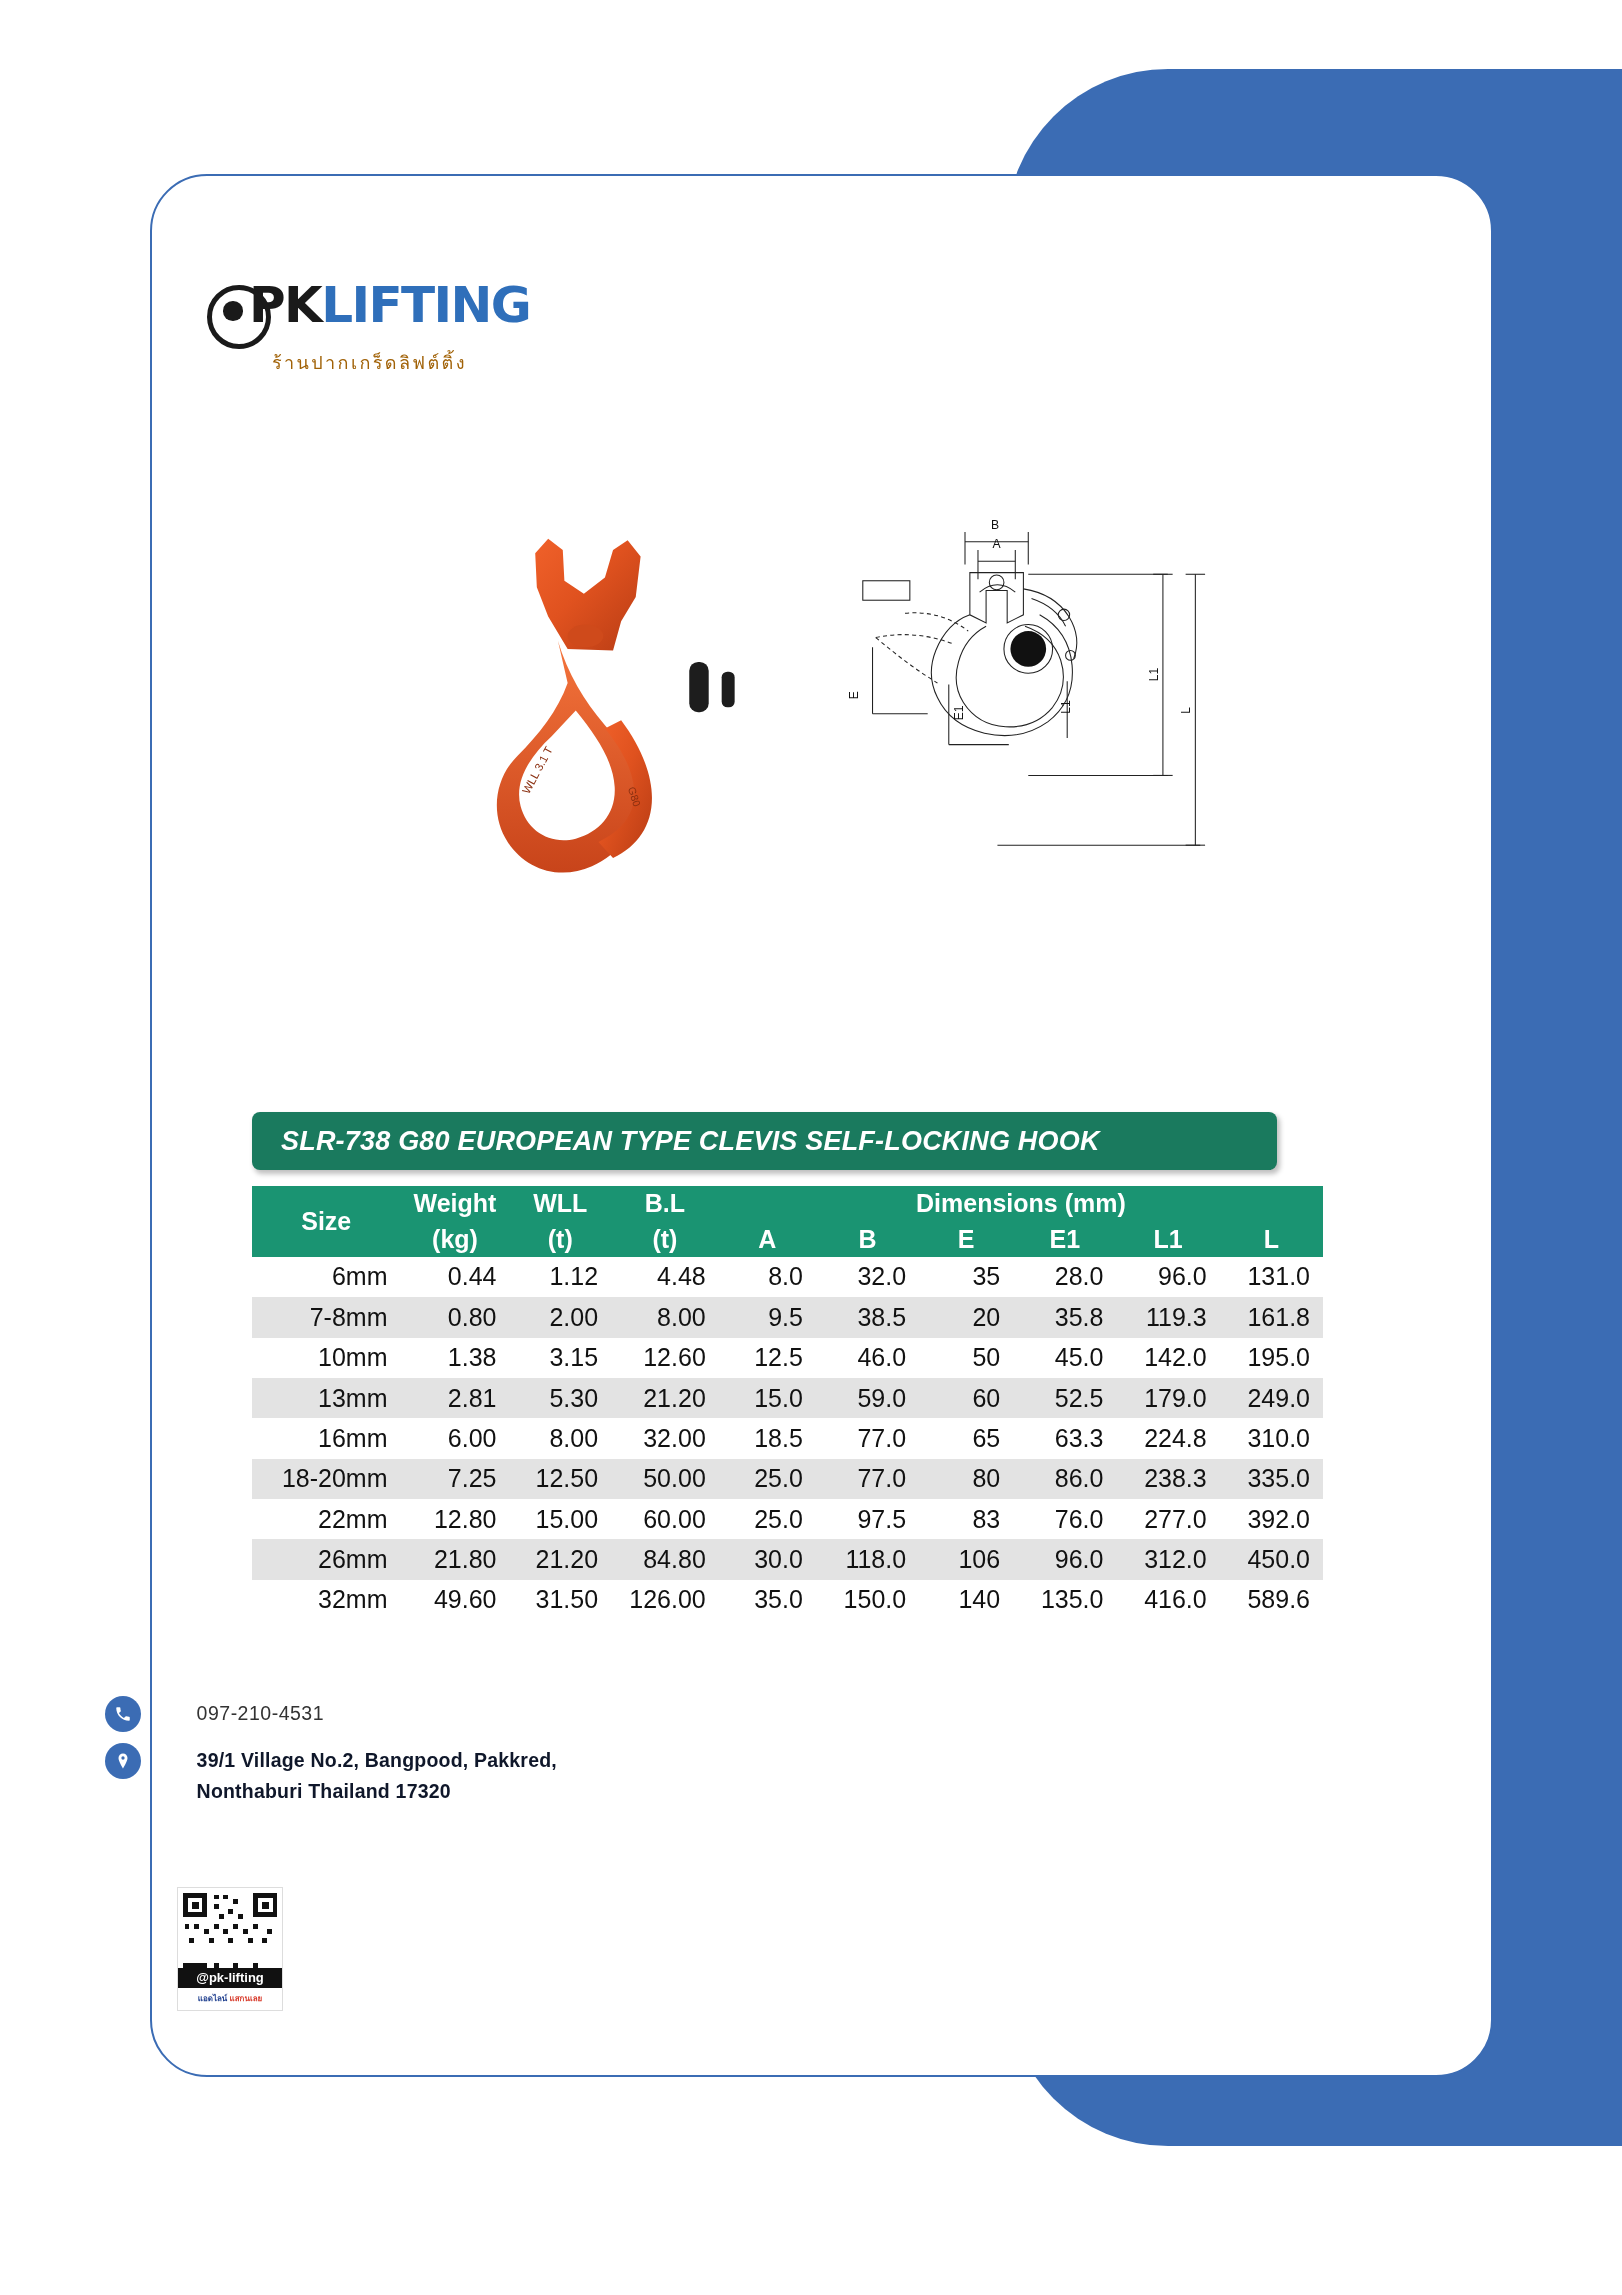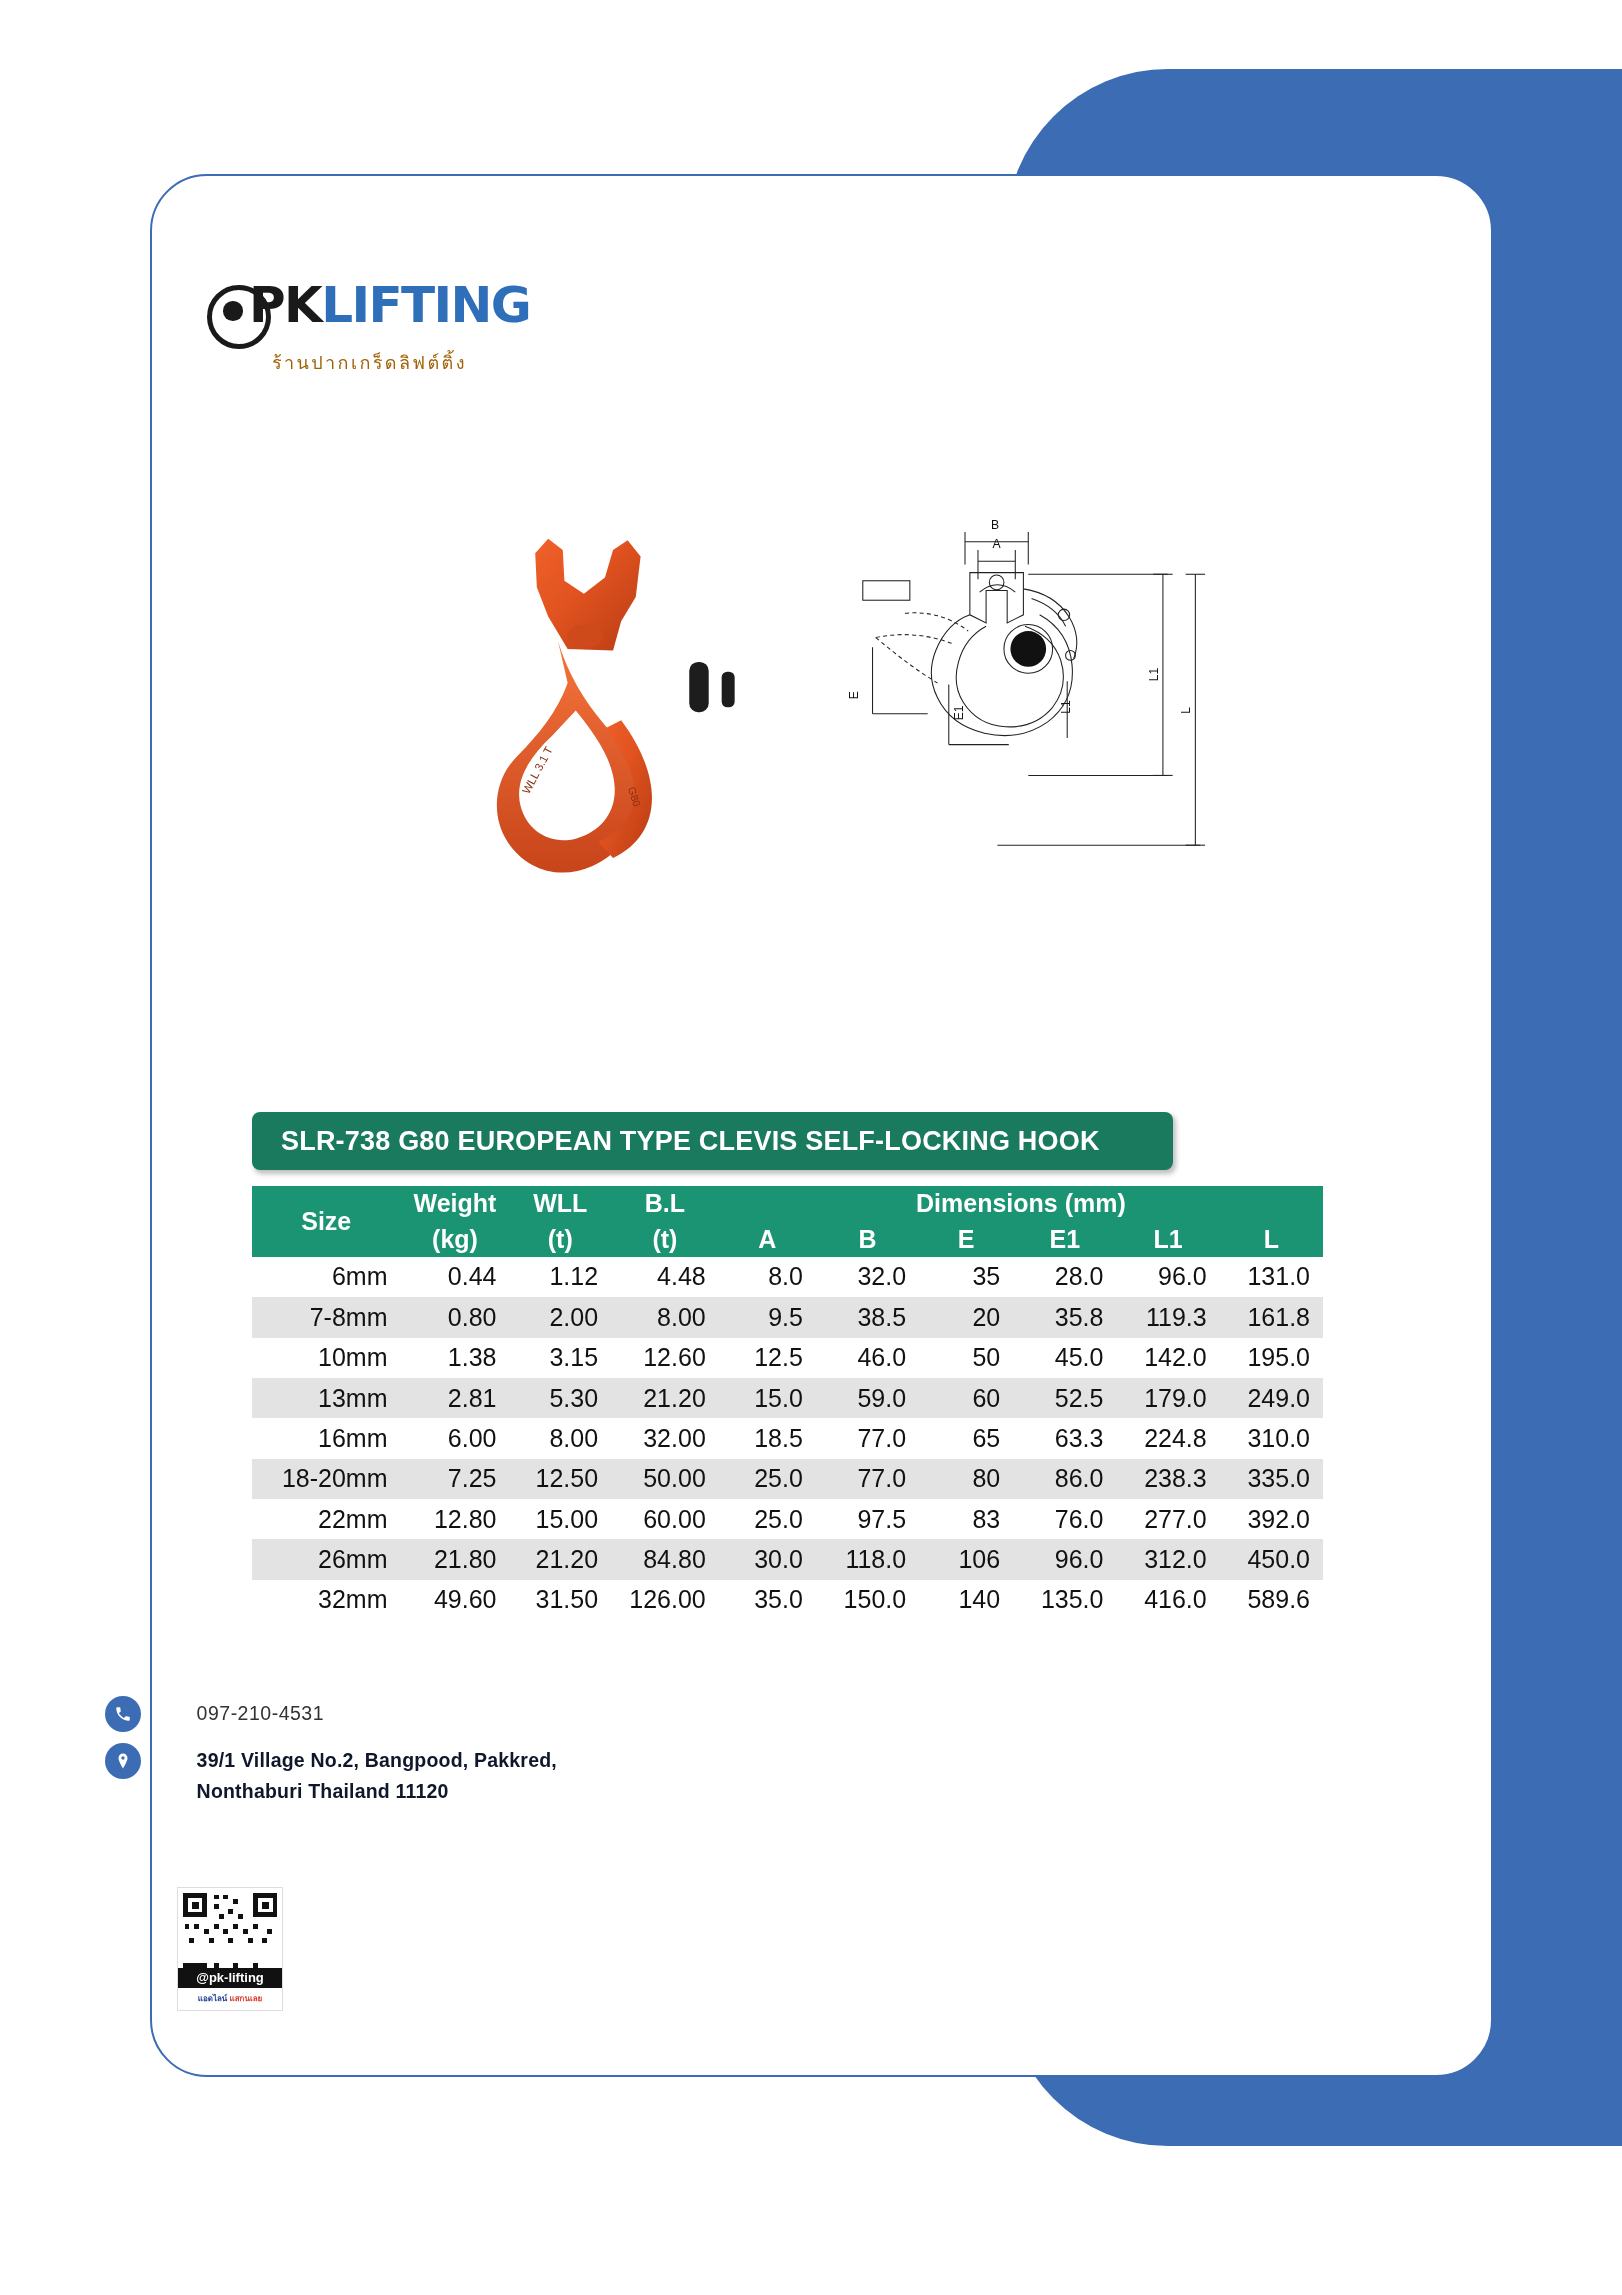--- a/index.html
+++ b/index.html
@@ -112,27 +112,28 @@
     top: 8px;
     width: 422px;
     height: 438px;
   }
 
   
   .title-bar {
     position: absolute;
     left: 252px;
     top: 1112px;
-    width: 921px;
+    width: 1025px;
     height: 58px;
     background: #1a7a5e;
     border-radius: 8px;
     display: flex;
     align-items: center;
     box-shadow: 2.4px 3.2px 4.9px rgba(0,0,0,0.25);
+    font-style: italic;
   }
   .title-bar span {
     color: #ffffff;
     font-size: 27px;
     font-weight: bold;
     padding-left: 29px;
     letter-spacing: 0.2px;
   }
 
   
@@ -509,21 +510,21 @@
 
 
   <div class="contact-row">
     <div class="cicon">
       <svg width="18" height="18" viewBox="0 0 24 24" fill="#ffffff">
         <path d="M12 2C8.7 2 6 4.7 6 8c0 4.5 6 14 6 14s6-9.5 6-14c0-3.3-2.7-6-6-6zm0 8.2A2.2 2.2 0 1 1 12 5.8a2.2 2.2 0 0 1 0 4.4z"></path>
       </svg>
     </div>
     <div>
       <div class="ctext bold">39/1 Village No.2, Bangpood, Pakkred,</div>
-      <div class="ctext bold">Nonthaburi Thailand 11120</div>
+      <div class="ctext bold">Nonthaburi Thailand 17320</div>
     </div>
   </div>
 </div>
 
 <div class="qr-box">
   <div class="qr-grid">
     <i style="left:4.9px;  top:4.9px;  width:24px; height:24px;"></i>
     <i style="left:9.7px; top:9.7px; width:14.6px; height:14.6px; background:#ffffff;"></i>
     <i style="left:14px; top:14px; width:7.3px;  height:7.3px;"></i>
     <i style="left:75px; top:4.9px;  width:24px; height:24px;"></i>

